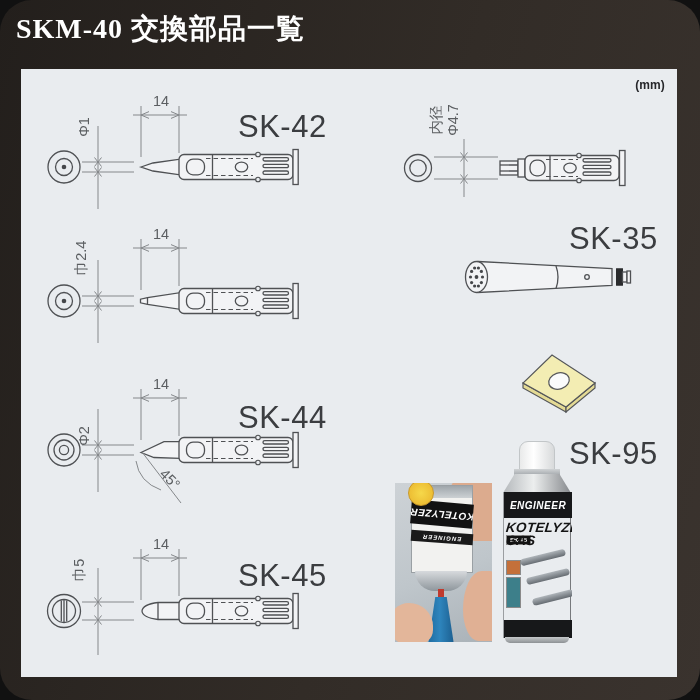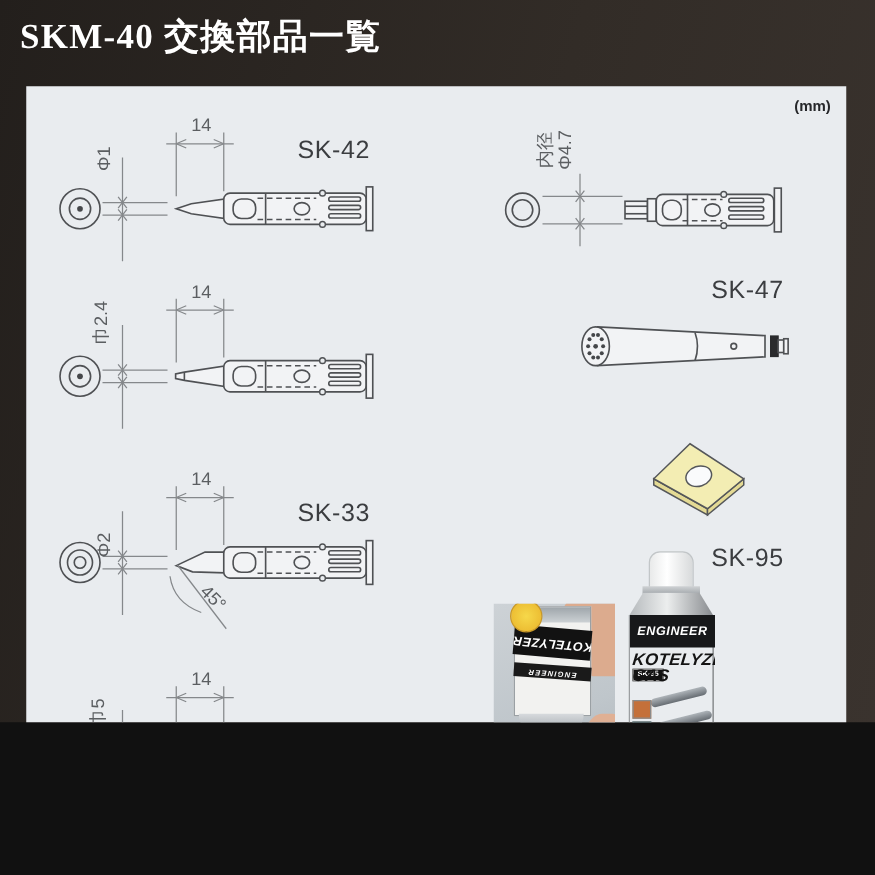--- a/index.html
+++ b/index.html
@@ -1,26 +1,26 @@
 <!DOCTYPE html>
 <html><head>
 <meta charset="utf-8">
 <style>
   html,body{margin:0;padding:0;background:#111;}
-  .stage{position:relative;width:700px;height:578px;overflow:hidden;
+  .stage{position:relative;width:700px;height:700px;overflow:hidden;
          background:linear-gradient(105deg,#231f1c 0%,#322c27 55%,#3a332e 100%);
-         font-family:"Liberation Sans","DejaVu Sans",sans-serif;}
+         font-family:"Liberation Sans","DejaVu Sans",sans-serif;border-radius:32px;}
   .title{position:absolute;left:16px;top:10px;color:#ffffff;
          font-family:"Liberation Serif","DejaVu Serif",serif;
          font-weight:bold;font-size:28px;letter-spacing:1px;}
   .panel{position:absolute;left:21px;top:69px;width:656px;height:608px;background:#e9ecef;}
   .mm{position:absolute;left:630px;top:78px;width:40px;text-align:center;
       font-size:12px;font-weight:bold;color:#26272a;}
   svg.art{position:absolute;left:0;top:0;width:700px;height:700px;}
-  .plabel{position:absolute;width:90px;font-size:20px;color:#3b3d40;font-weight:500;letter-spacing:0.5px;}
+  .plabel{position:absolute;width:90px;font-size:31px;color:#3b3d40;font-weight:500;letter-spacing:0.5px;}
   .dim14{position:absolute;left:139px;width:44px;text-align:center;font-size:14.5px;color:#5b5e61;}
   .vdim,.adim{position:absolute;font-size:14.5px;color:#5b5e61;white-space:nowrap;}
   .vdim{transform:translate(-50%,-50%) rotate(-90deg);}
   .adim{transform:translate(-50%,-50%) rotate(45deg);}
 
   
   .photo1{position:absolute;left:395px;top:483px;width:97px;height:159px;overflow:hidden;
           background:linear-gradient(160deg,#cdd2d6 0%,#bfc6cb 55%,#aab2b8 100%);}
   .photo1 *{position:absolute;}
   .p1-hand-top{left:52px;top:-8px;width:50px;height:66px;background:#dcab8e;border-radius:40% 0 0 55%;}
@@ -214,22 +214,23 @@
       <path class="plate-side" d="M523,383 L566,407 L566,412 L523,388 Z"></path>
       <path class="plate-side" d="M566,407 L595,383 L595,388 L566,412 Z"></path>
       <path class="plate-top" d="M552,355 L595,383 L566,407 L523,383 Z" fill="#f3edb3"></path>
       <ellipse class="plate-hole" cx="559" cy="381" rx="10.5" ry="8" transform="rotate(-18 559 381)"></ellipse>
     </g>
   </svg>
 
   <span class="mm">(mm)</span>
 
   <span class="plabel" style="left:238px;top:109px">SK-42</span>
-  <span class="plabel" style="left:238px;top:400px">SK-33</span>
-  <span class="plabel" style="left:569px;top:221px">SK-47</span>
+  <span class="plabel" style="left:238px;top:400px">SK-44</span>
+  <span class="plabel" style="left:238px;top:558px">SK-45</span>
+  <span class="plabel" style="left:569px;top:221px">SK-35</span>
   <span class="plabel" style="left:569px;top:436px">SK-95</span>
 
   <span class="dim14" style="top:93px">14</span>
   <span class="dim14" style="top:226px">14</span>
   <span class="dim14" style="top:376px">14</span>
   <span class="dim14" style="top:536px">14</span>
 
   <span class="vdim" style="left:84px;top:127px">Φ1</span>
   <span class="vdim" style="left:81px;top:258px">巾2.4</span>
   <span class="vdim" style="left:84px;top:436px">Φ2</span>

